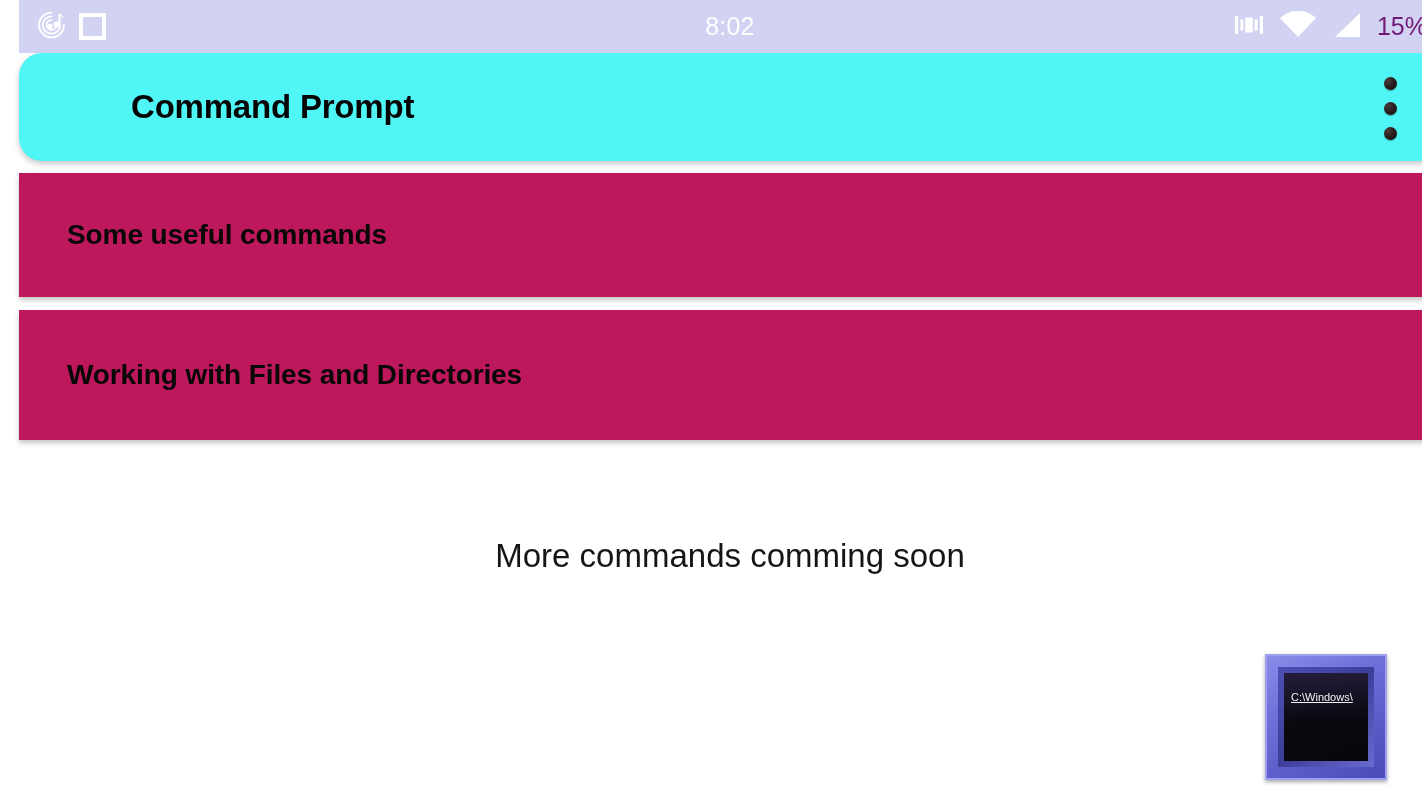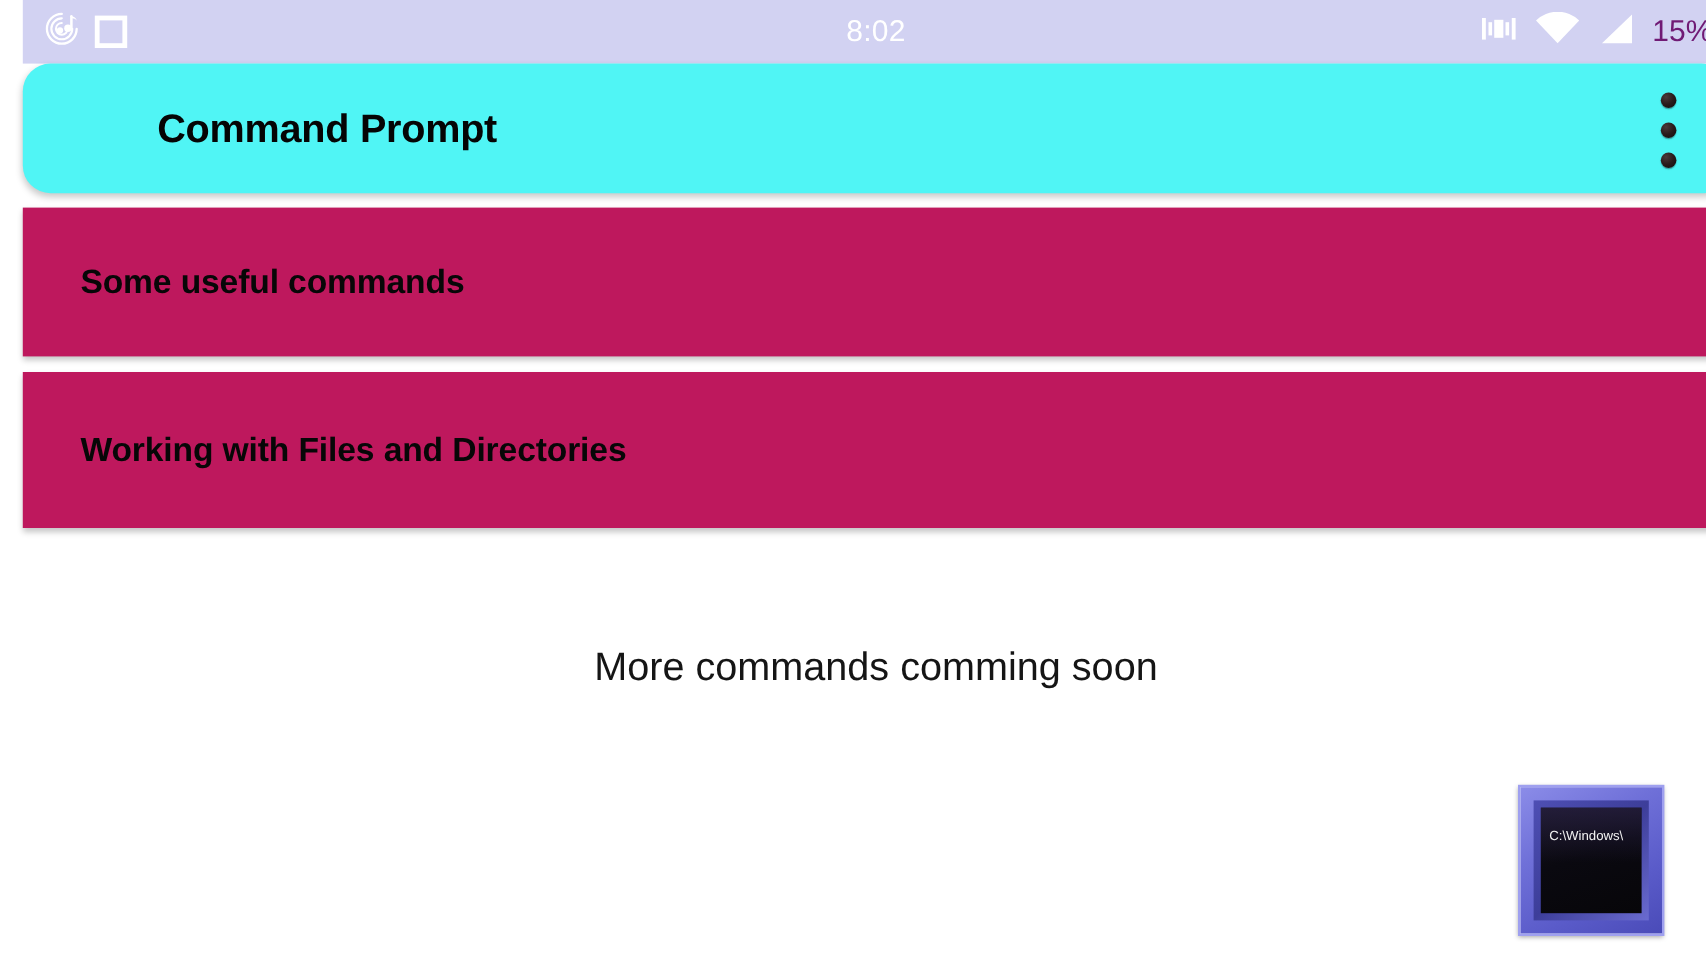--- a/index.html
+++ b/index.html
@@ -166,20 +166,21 @@
     overflow: hidden;
   }
   .cmd-screen-text {
     position: absolute;
     top: 18px;
     left: 7px;
     font-family: "Liberation Sans", sans-serif;
     font-size: 11px;
     color: #f2f2f2;
     white-space: nowrap;
+    text-decoration: underline;
   }
   .cmd-screen-glow {
     position: absolute;
     left: 0; right: 0; top: 0;
     height: 52%;
     background: linear-gradient(180deg, rgba(48,38,82,0.55) 0%, rgba(20,16,36,0.0) 100%);
   }
 </style>
 </head>
 <body>

